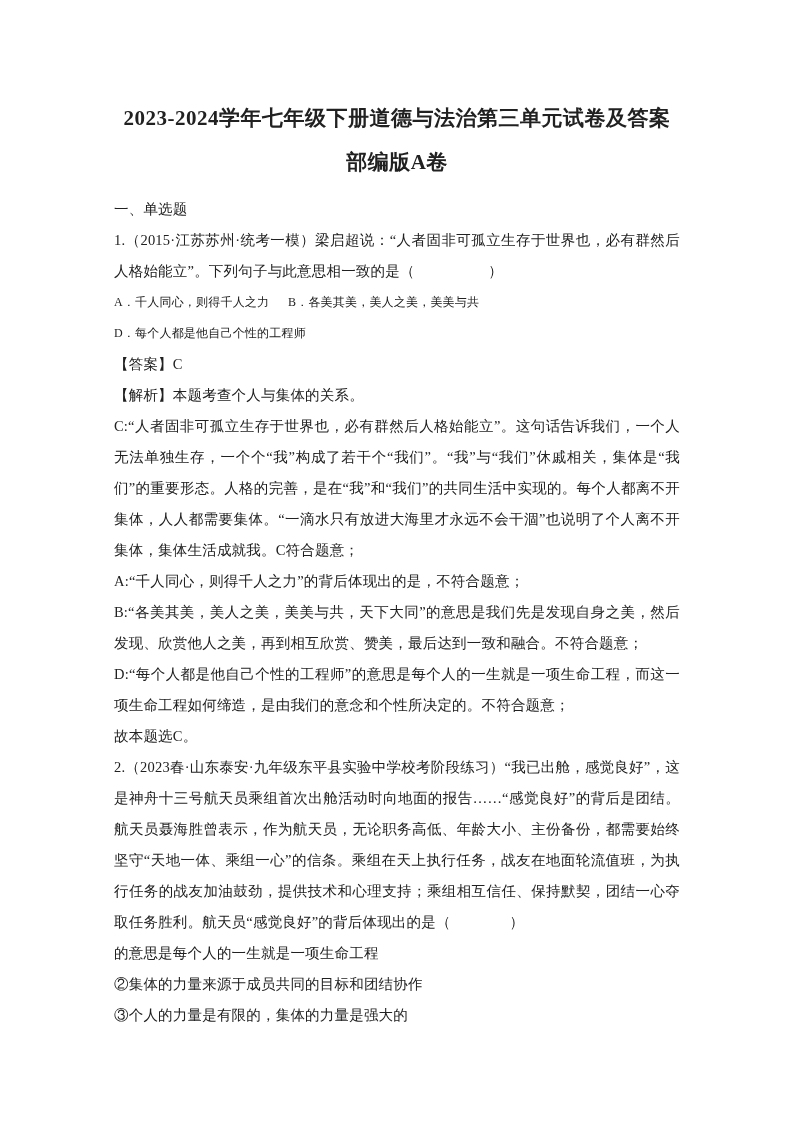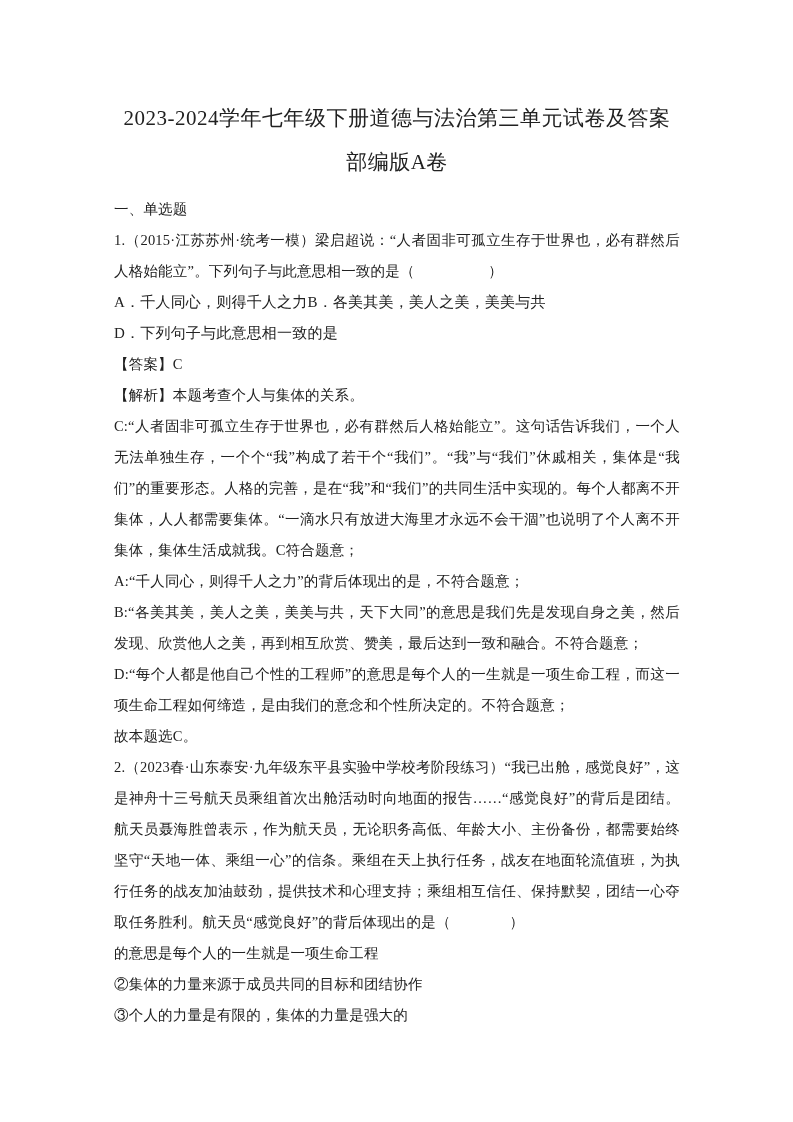--- a/index.html
+++ b/index.html
@@ -15,37 +15,37 @@
     color: #212121;
   }
   .content {
     position: absolute;
     left: 114px;
     top: 96px;
     width: 566px;
   }
   .title {
     font-size: 21px;
-    font-weight: normal;
+    font-weight: bold;
     line-height: 44px;
     text-align: center;
     letter-spacing: 0.5px;
   }
   .body-text {
     margin-top: 10px;
   }
   .body-text p {
     font-size: 14.5px;
     line-height: 31px;
     text-align: justify;
     letter-spacing: 0.2px;
   }
   .opt-row {
     display: flex;
-    font-size: 15px;
+    font-size: 12px;
     line-height: 31px;
     letter-spacing: 0.2px;
     align-items: center;
   }
   .opt-first {
     flex: 0 0 auto;
     min-width: 174px;
     white-space: nowrap;
   }
   .opt-second {
@@ -66,21 +66,21 @@
     <div class="body-text">
       <p>一、单选题</p>
 
       <p>1.（2015·江苏苏州·统考一模）梁启超说：“人者固非可孤立生存于世界也，必有群然后人格始能立”。下列句子与此意思相一致的是（　　　　　）</p>
 
       <div class="opt-row">
         <span class="opt-first">A．千人同心，则得千人之力</span>
         <span class="opt-second">B．各美其美，美人之美，美美与共</span>
       </div>
       <div class="opt-row">
-        <span class="opt-second">D．下列句子与此意思相一致的是</span>
+        <span class="opt-second">D．每个人都是他自己个性的工程师</span>
       </div>
 
       <p>【答案】C</p>
       <p>【解析】本题考查个人与集体的关系。</p>
       <p>C:“人者固非可孤立生存于世界也，必有群然后人格始能立”。这句话告诉我们，一个人无法单独生存，一个个“我”构成了若干个“我们”。“我”与“我们”休戚相关，集体是“我们”的重要形态。人格的完善，是在“我”和“我们”的共同生活中实现的。每个人都离不开集体，人人都需要集体。“一滴水只有放进大海里才永远不会干涸”也说明了个人离不开集体，集体生活成就我。C符合题意；</p>
       <p>A:“千人同心，则得千人之力”的背后体现出的是，不符合题意；</p>
       <p>B:“各美其美，美人之美，美美与共，天下大同”的意思是我们先是发现自身之美，然后发现、欣赏他人之美，再到相互欣赏、赞美，最后达到一致和融合。不符合题意；</p>
       <p>D:“每个人都是他自己个性的工程师”的意思是每个人的一生就是一项生命工程，而这一项生命工程如何缔造，是由我们的意念和个性所决定的。不符合题意；</p>
       <p>故本题选C。</p>
 

